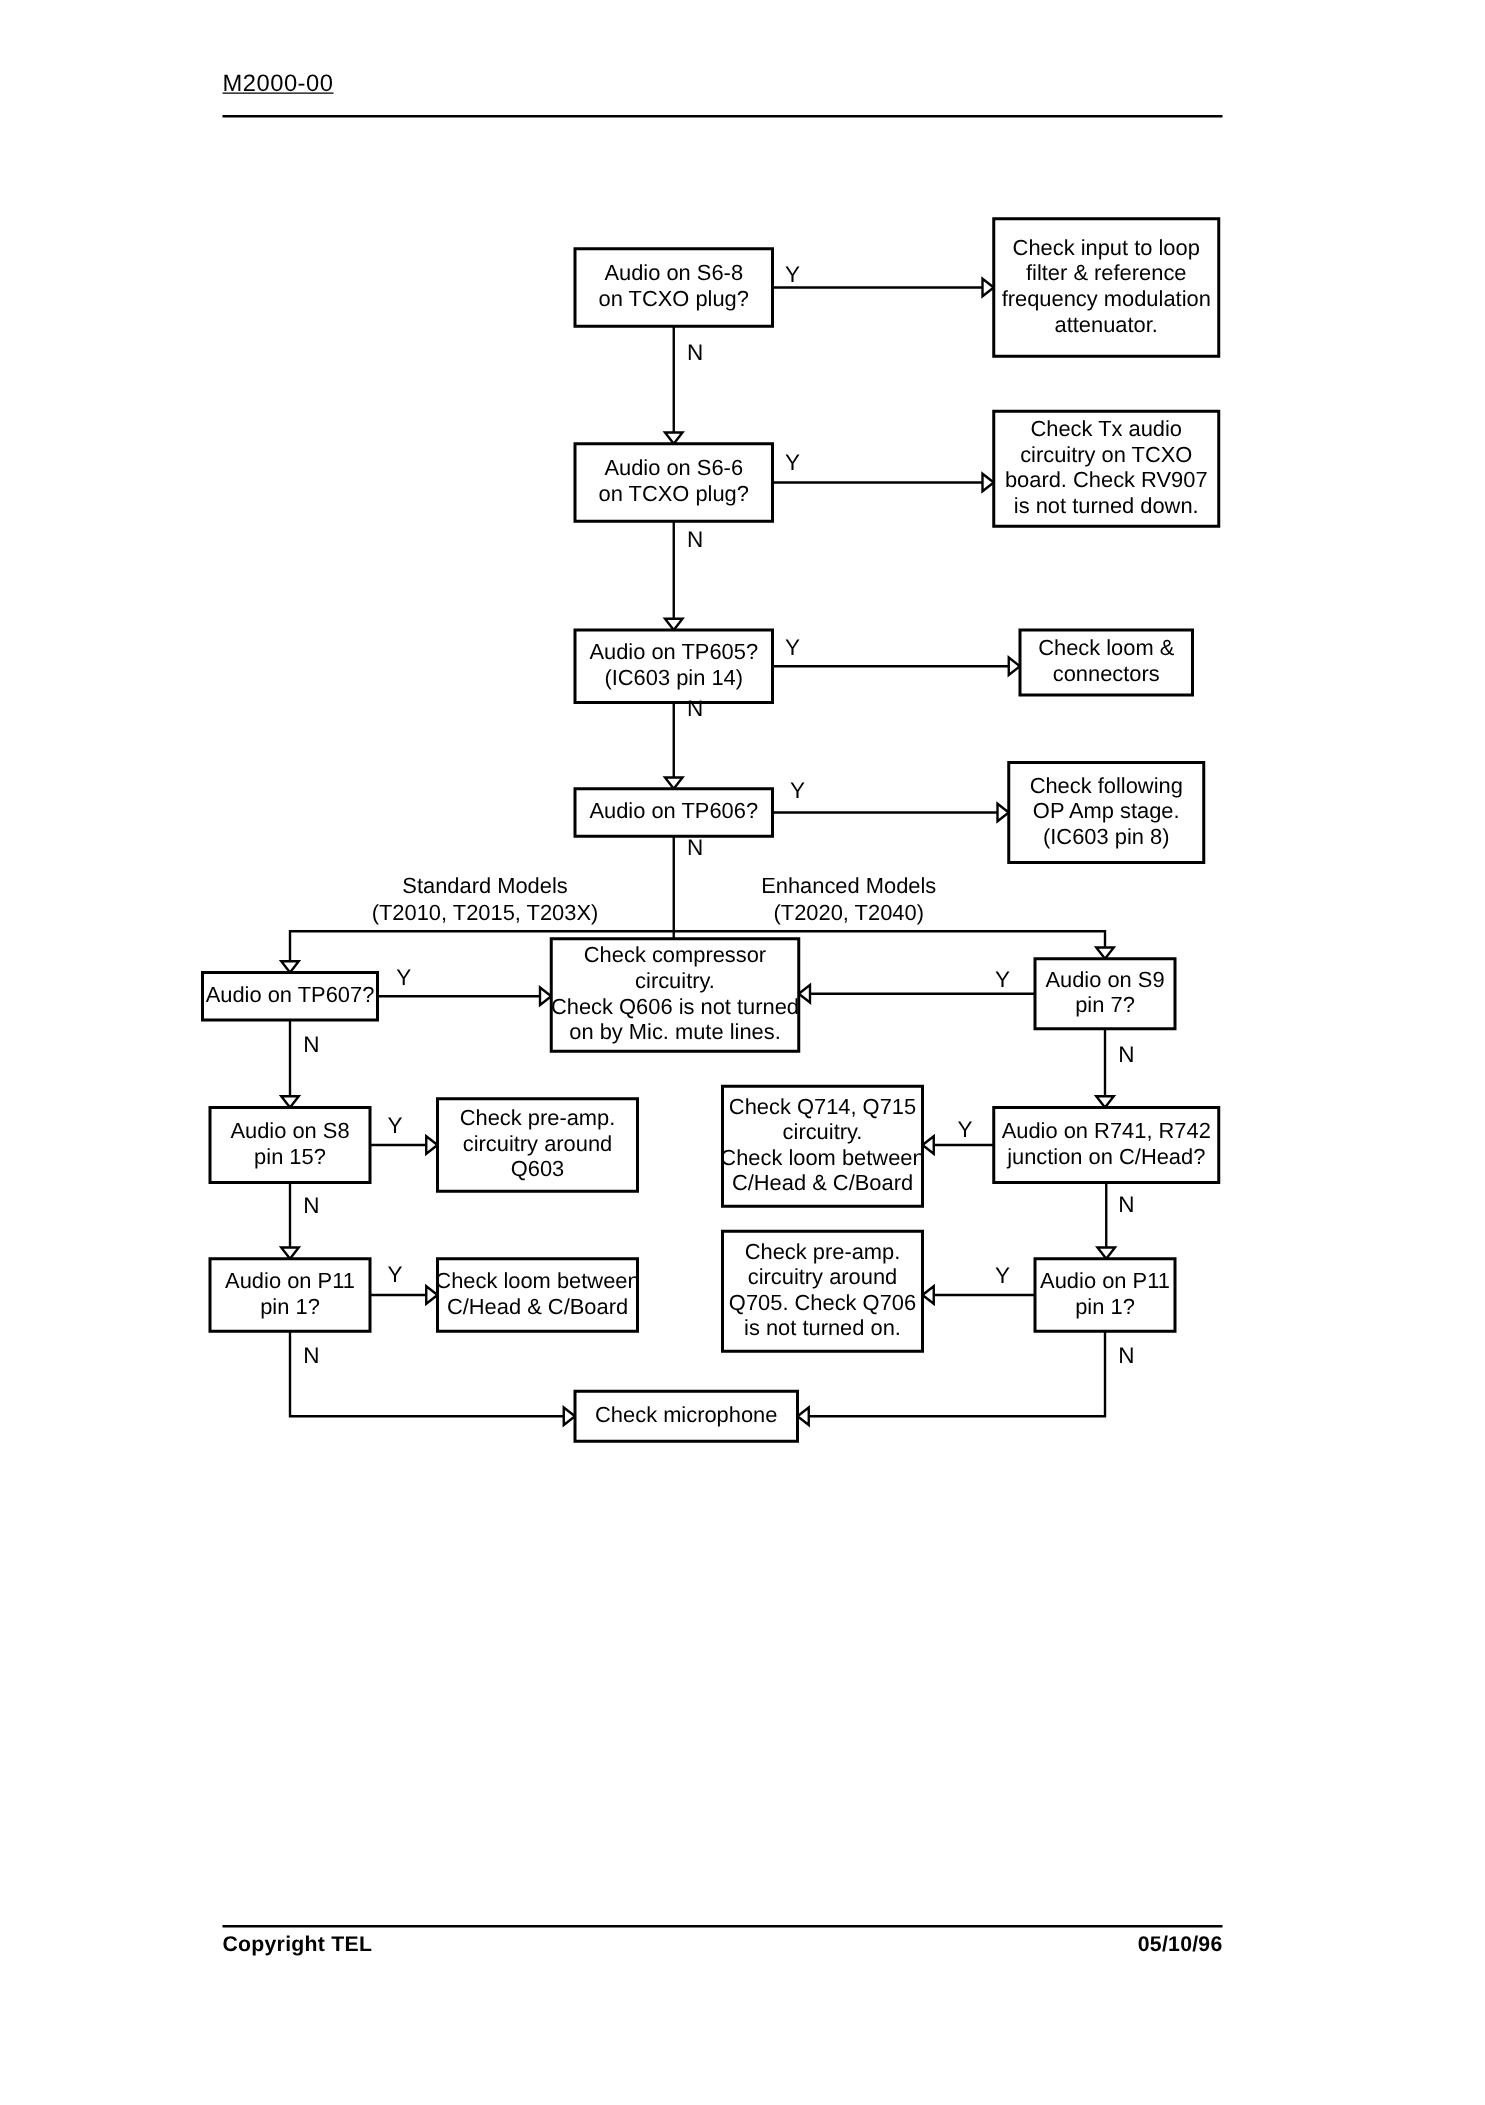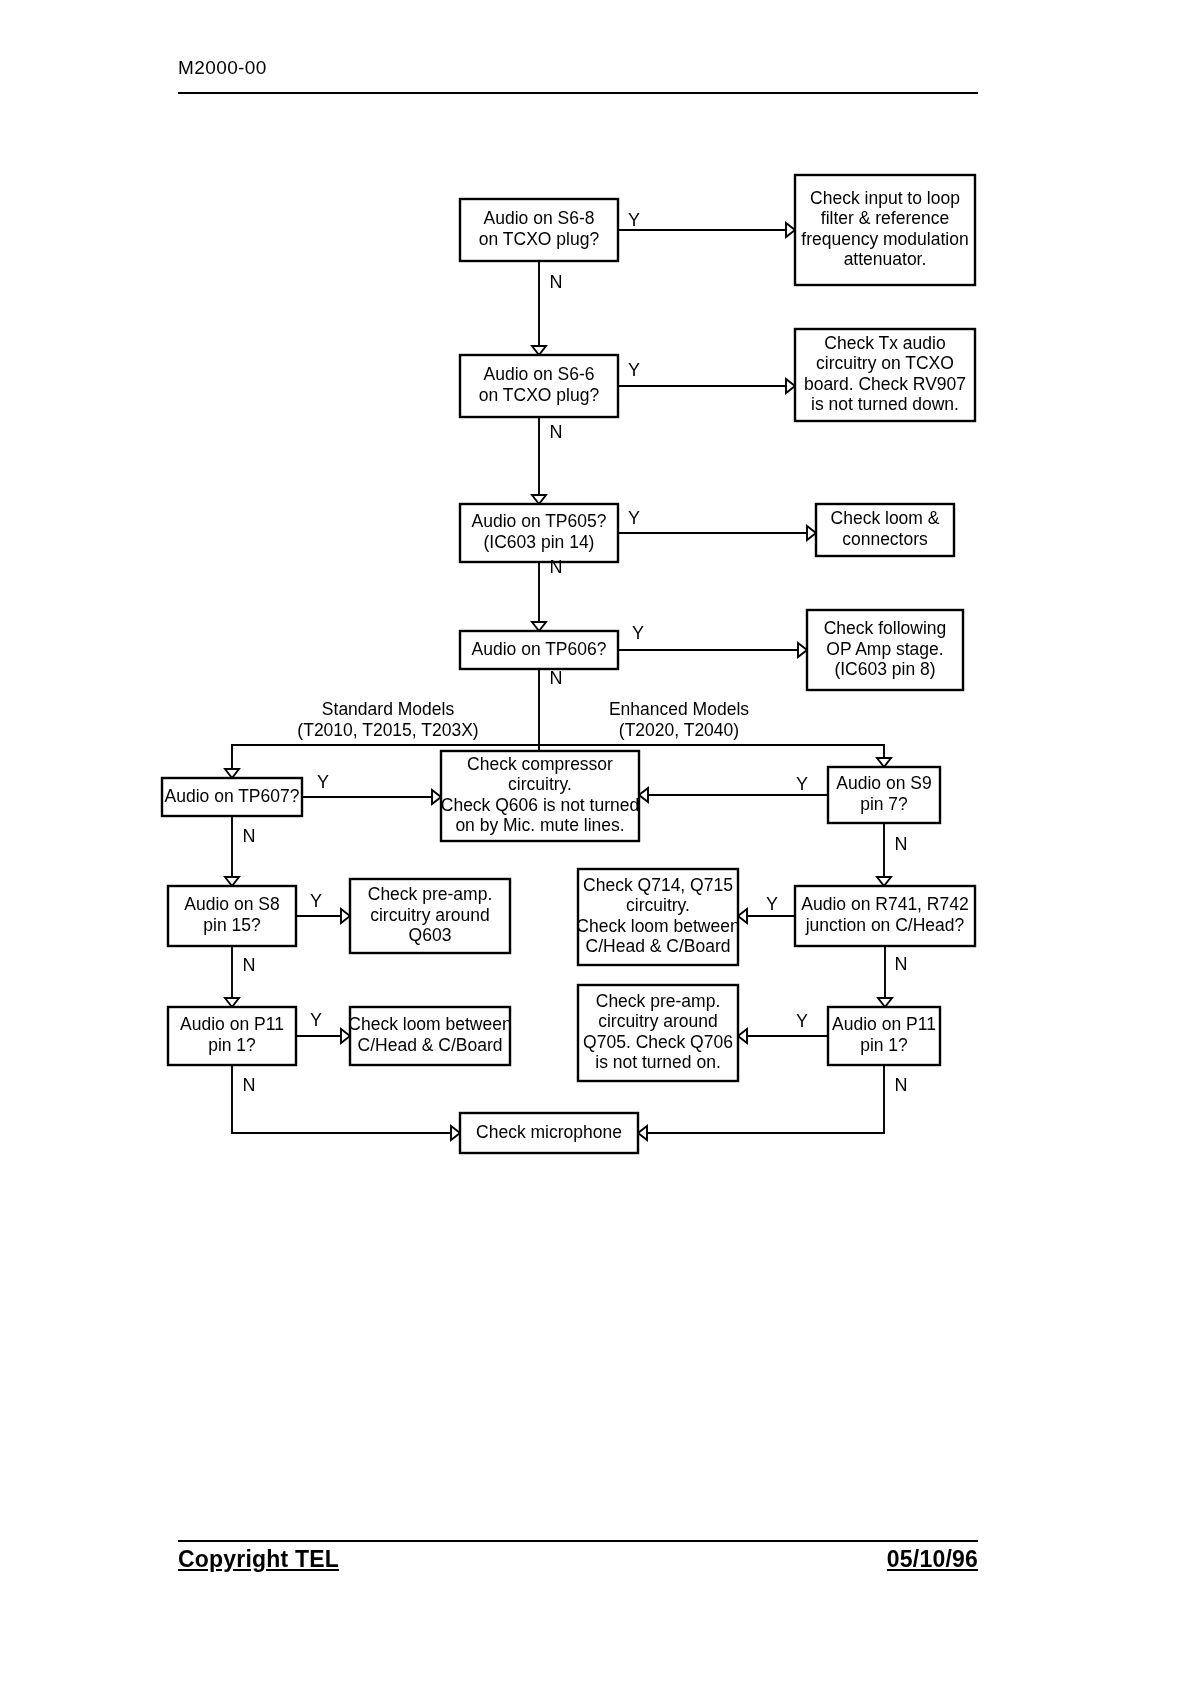--- a/index.html
+++ b/index.html
@@ -21,20 +21,21 @@
     inset: 0;
     width: 1188px;
     height: 1684px;
   }
   
   .page-header {
     position: absolute;
     left: 178px;
     top: 58px;
     width: 800px;
+    text-decoration: underline;
   }
   .page-header .doc-code {
     font-size: 19px;
     letter-spacing: 0.4px;
     color: #000;
     line-height: 1.1;
     padding-bottom: 6px;
   }
   .header-rule {
     position: absolute;
@@ -54,23 +55,22 @@
     background: #000;
   }
   .page-footer {
     position: absolute;
     left: 178px;
     top: 1546px;
     width: 800px;
     display: flex;
     justify-content: space-between;
     align-items: center;
-    font-size: 23px;
+    font-size: 17px;
     font-weight: bold;
-    text-decoration: underline;
   }
   .page-footer .copyright { letter-spacing: 0.2px; }
   .page-footer .docdate { letter-spacing: 0.2px; }
 
   
   .chart-wrap {
     position: absolute;
     left: 0;
     top: 0;
     width: 1188px;

